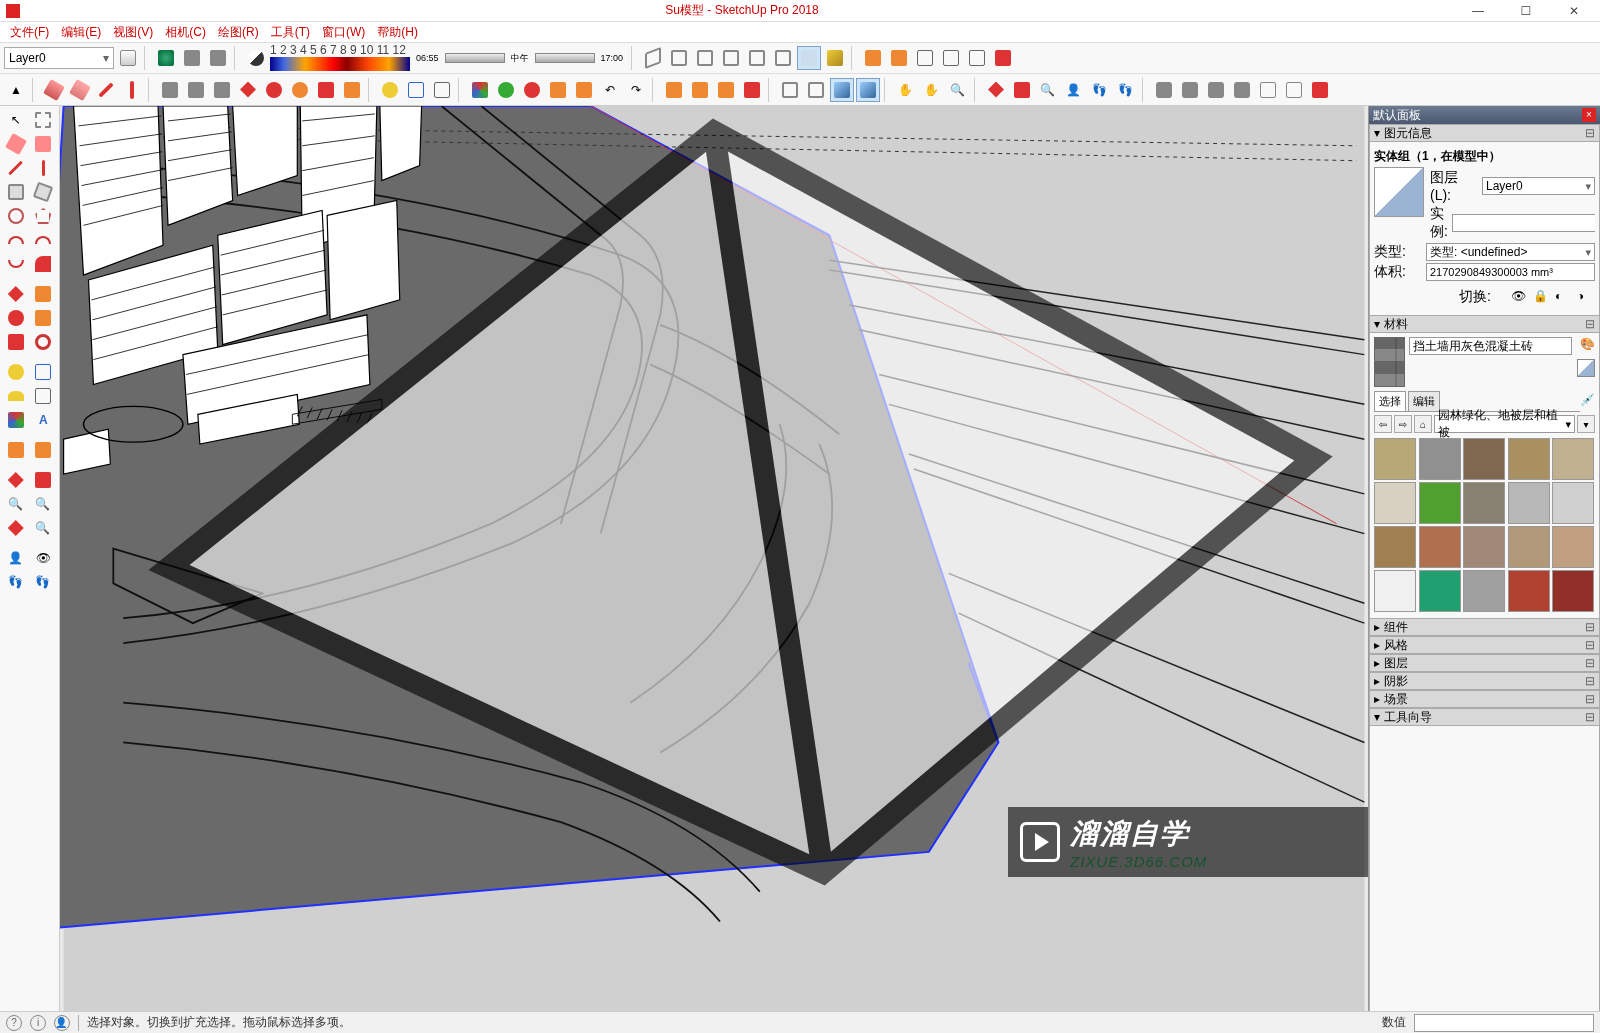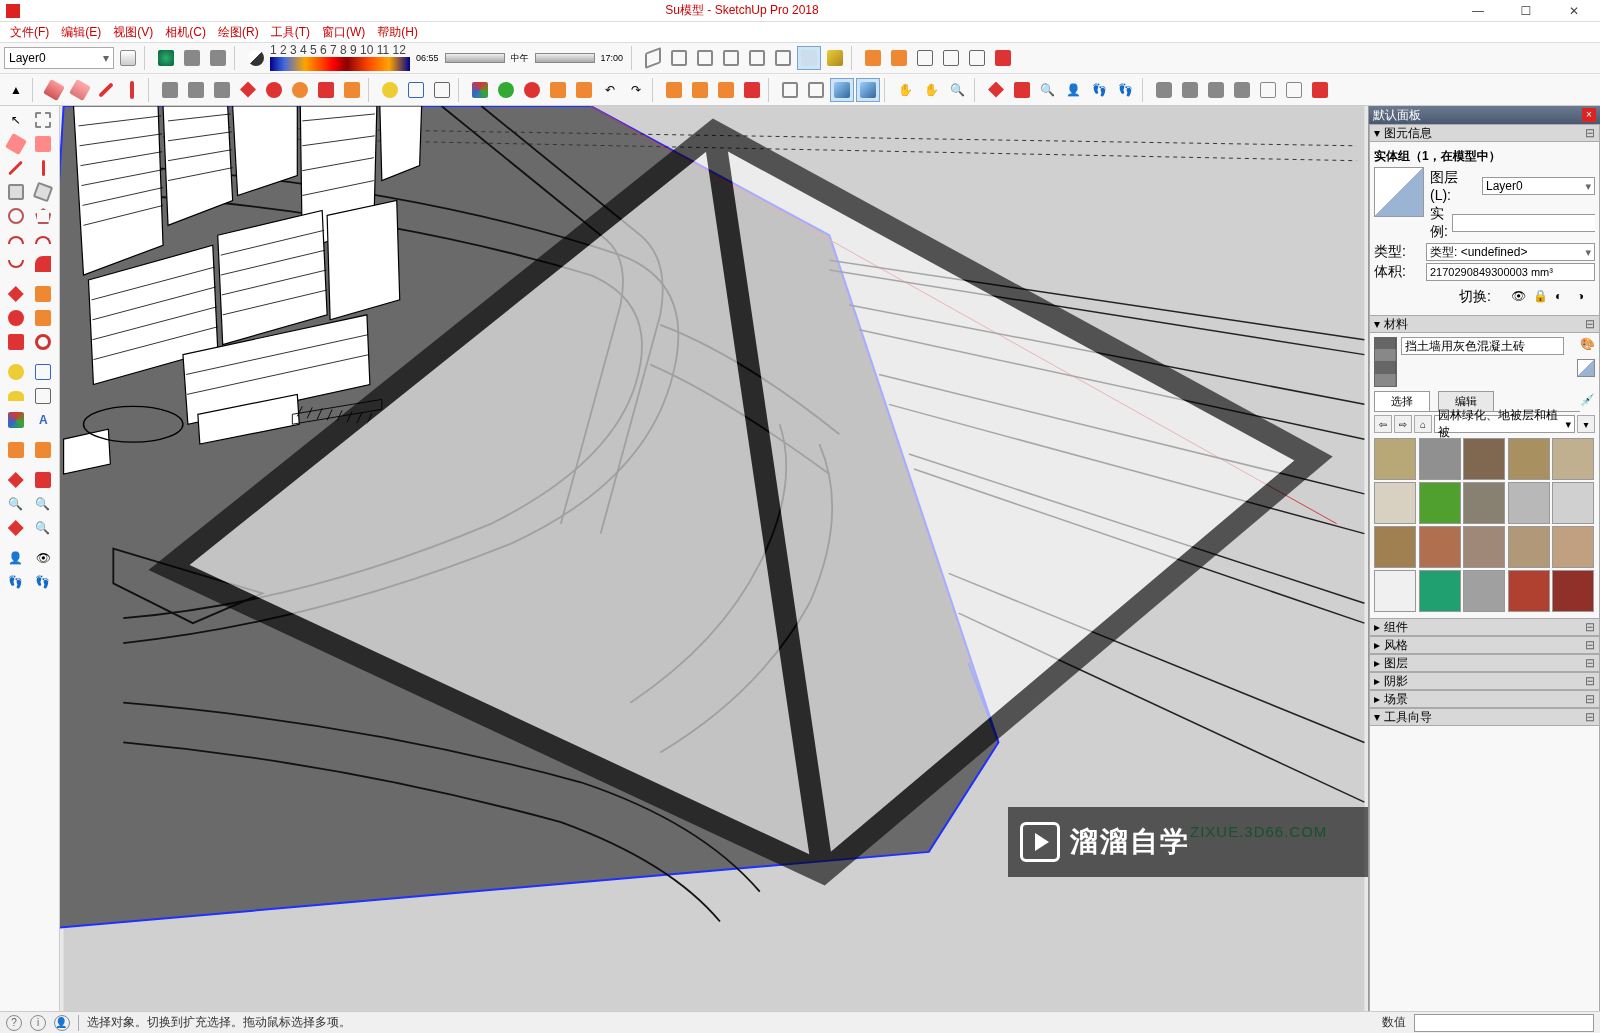--- a/index.html
+++ b/index.html
@@ -55,34 +55,34 @@
 .entity-row .sel { display: flex; align-items: center; }
 .entity-row .sel::after { content: "▾"; margin-left: auto; color: #666; }
 .entity-thumb { width: 50px; height: 50px; background: linear-gradient(135deg, #fff 50%, #9cb4d4 50%); border: 1px solid #999; float: left; margin-right: 6px; }
 .entity-icons { display: flex; gap: 4px; padding: 4px 0; justify-content: flex-end; }
 .entity-icons .ei { width: 18px; height: 16px; }
 
 .material-thumb { width: 50px; height: 50px; background: repeating-linear-gradient(0deg, #888 0 12px, #666 12px 25px), repeating-linear-gradient(90deg, #0000 0 20px, #0002 20px 22px); background-blend-mode: multiply; border: 1px solid #666; }
 .material-name-row { display: flex; gap: 4px; align-items: flex-start; }
 .material-name-row input { flex: 1; height: 18px; border: 1px solid #999; padding: 0 3px; }
 .mat-tabs { display: flex; border-bottom: 1px solid #999; margin-top: 4px; }
-.mat-tab { padding: 2px 16px; border: 1px solid #999; border-bottom: none; background: #e8e8e8; font-size: 11px; margin-right: 8px; }
+.mat-tab { padding: 2px 4px; border: 1px solid #999; border-bottom: none; background: #e8e8e8; font-size: 11px; margin-right: 2px; }
 .mat-tab.active { background: #fff; }
 .mat-nav { display: flex; gap: 2px; align-items: center; padding: 3px 0; }
 .mat-nav .nbtn { width: 18px; height: 18px; display: flex; align-items: center; justify-content: center; border: 1px solid #aaa; background: #f0f0f0; font-size: 10px; }
 .mat-nav .cat { flex: 1; height: 18px; border: 1px solid #999; background: #fff; display: flex; align-items: center; padding: 8px 3px; font-size: 11px; }
 .mat-nav .cat::after { content: "▾"; margin-left: auto; }
 .swatch-grid { display: grid; grid-template-columns: repeat(5, 1fr); gap: 2px; padding: 2px 0; height: 178px; overflow: hidden; }
 .swatch { width: 42px; height: 42px; border: 1px solid #999; }
 
 
 .watermark { position: absolute; right: 0; bottom: 134px; width: 360px; height: 70px; background: #00000099; color: #fff; display: flex; align-items: center; padding: 0 12px; gap: 10px; }
 .watermark .play { width: 40px; height: 40px; border: 3px solid #fff; border-radius: 6px; display: flex; align-items: center; justify-content: center; }
 .watermark .play::after { content: ""; border-left: 14px solid #fff; border-top: 9px solid transparent; border-bottom: 9px solid transparent; margin-left: 3px; }
-.watermark .txt { display: flex; flex-direction: row; }
+.watermark .txt { display: flex; flex-direction: column; font-style: italic; }
 .watermark .cn { font-size: 28px; font-weight: bold; letter-spacing: 2px; }
 .watermark .url { font-size: 15px; letter-spacing: 1px; color: #14532d; }
 .compass { position: absolute; right: 0; bottom: 100px; width: 130px; height: 80px; opacity: 0.6; }
 
 
 .status-bar { height: 22px; background: #f0f0f0; border-top: 1px solid #ccc; display: flex; align-items: center; padding: 0 6px; gap: 8px; }
 .status-bar .sicon { width: 16px; height: 16px; border: 1px solid #888; border-radius: 50%; display: flex; align-items: center; justify-content: center; font-size: 10px; color: #666; }
 .status-bar .sep { border-left: 1px solid #aaa; height: 16px; }
 .status-bar .hint { flex: 1; color: #333; }
 .status-bar .meas-label { color: #333; }
@@ -636,21 +636,21 @@
 
     <div class="section-head">
       <span class="arrow">▾</span>
         <span>材料</span>
         <span class="pin">⊟</span>
     </div>
     <div class="section-body">
       <div class="material-name-row">
         <div class="material-thumb"></div>
         <div style="flex:1;display:flex;flex-direction:column;gap:4px">
-          <div style="display:flex;gap:16px">
+          <div style="display:flex;gap:8px">
             <input value="挡土墙用灰色混凝土砖" style="">
             <span>🎨</span>
           </div>
           <div style="display:flex;justify-content:flex-end;gap:4px">
             <span style="width:18px;height:18px;background:linear-gradient(135deg,#fff 50%,#9cb4d4 50%);border:1px solid #888"></span>
           </div>
         </div>
       </div>
       <div style="display:flex;align-items:center">
         <div class="mat-tabs" style="flex:1">

